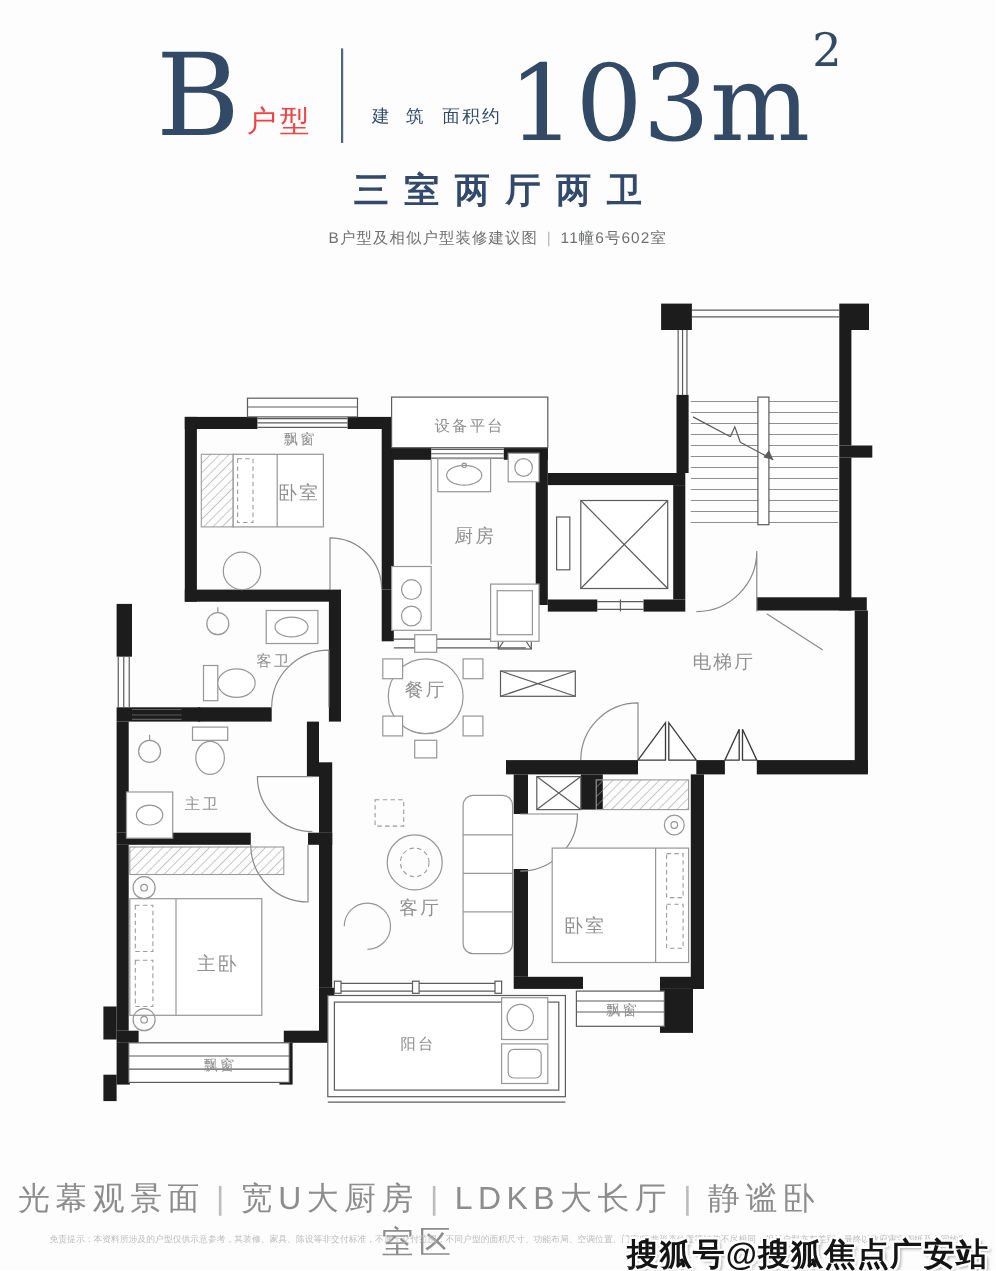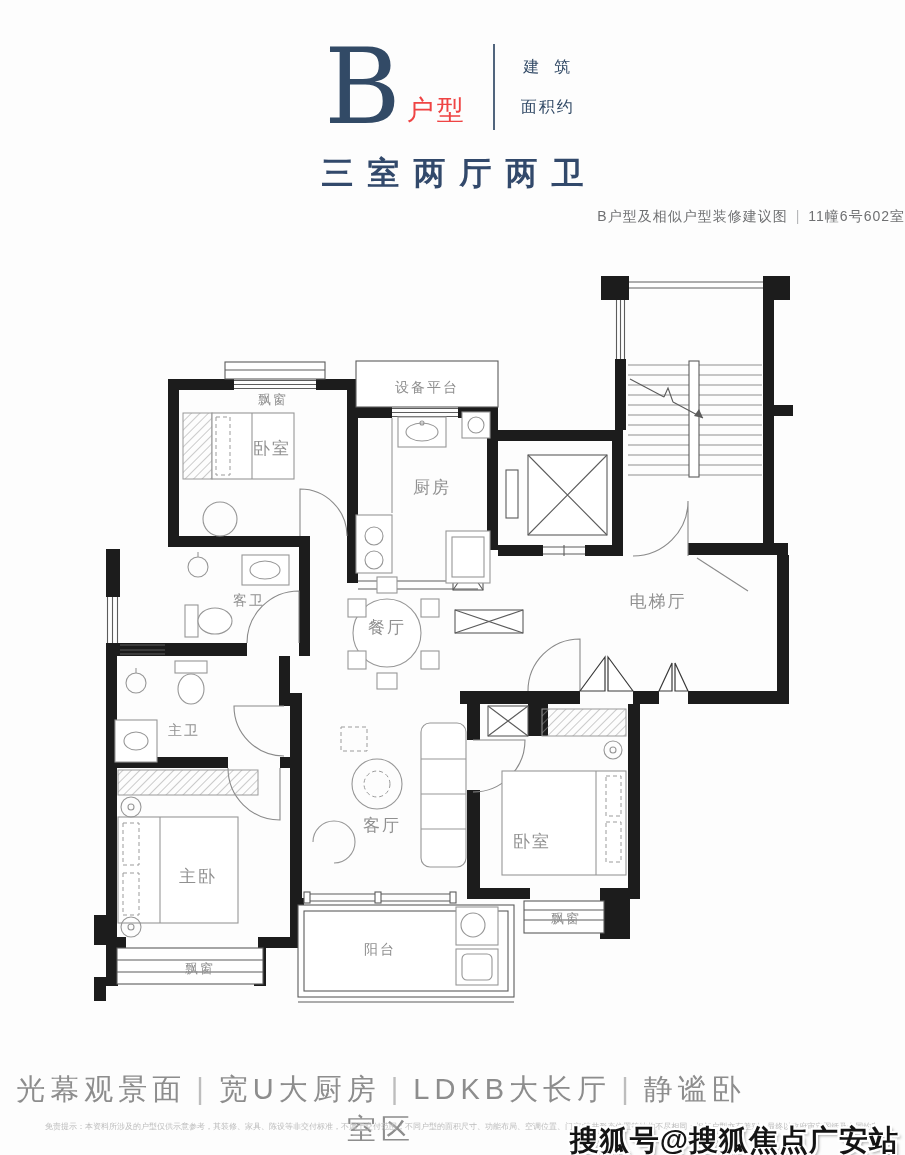--- a/index.html
+++ b/index.html
@@ -7,26 +7,26 @@
   .page{position:absolute;inset:0;background:#fdfdfd;}
 
   
   .header{position:absolute;top:42px;left:0;width:905px;text-align:center;color:#324a66;}
   .hrow{display:flex;justify-content:center;align-items:flex-end;gap:26px;}
   .bblock{display:flex;align-items:flex-end;}
   .bletter{font-family:"DejaVu Serif",serif;font-size:104px;line-height:.88;color:#324a66;}
   .bsuffix{font-size:27px;letter-spacing:3px;margin-left:6px;margin-bottom:6px;color:#ef4444;}
   .vdiv{width:2px;height:86px;background:#324a66;opacity:.85;margin-bottom:4px;}
   .areablock{display:flex;align-items:flex-end;}
-  .areaprefix{display:flex;flex-direction:column;justify-content:space-between;margin-bottom:14px;margin-right:6px;gap:15px;}
+  .areaprefix{display:flex;justify-content:space-between;margin-bottom:14px;margin-right:6px;gap:15px;}
   .areaprefix span{font-size:16px;line-height:1.55;letter-spacing:2px;color:#324a66;white-space:pre;}
   .areanum{font-family:"DejaVu Serif",serif;font-size:96px;line-height:.82;color:#324a66;}
   .areanum sup{font-size:42px;vertical-align:super;line-height:0;position:relative;top:-34px;left:2px;}
   .laytitle{margin-top:18px;font-family:"DejaVu Serif",serif;font-size:32px;font-weight:600;letter-spacing:14px;text-indent:14px;color:#32496b;}
-  .subline{margin-top:12px;font-size:14px;color:#6f7072;letter-spacing:1px;text-align:right;}
+  .subline{margin-top:12px;font-size:14px;color:#6f7072;letter-spacing:1px;}
   .subline .sep{color:#b7b8ba;padding:0 8px;font-weight:300;}
 
   
   .plansvg{position:absolute;left:0;top:268px;}
   .wall{fill:#1c1c1c;stroke:none;}
   .thin{stroke:#5c5c5c;stroke-width:1.1;fill:none;}
   .thinf{stroke:#5c5c5c;stroke-width:1.1;fill:#fff;}
   .furn{stroke:#979797;stroke-width:1.1;fill:#fff;}
   .furnn{stroke:#979797;stroke-width:1.1;fill:none;}
   .dash{stroke:#9b9b9b;stroke-width:1;fill:none;stroke-dasharray:4 3;}
@@ -53,20 +53,21 @@
       <div class="bblock">
         <span class="bletter">B</span>
         <span class="bsuffix">户型</span>
       </div>
       <div class="vdiv"></div>
       <div class="areablock">
         <div class="areaprefix">
           <span>建  筑</span>
           <span>面积约</span>
         </div>
+        <div class="areanum"><span>103m</span><sup>2</sup></div>
       </div>
     </div>
     <div class="laytitle">三室两厅两卫</div>
     <div class="subline">
       <span>B户型及相似户型装修建议图</span><span class="sep">|</span><span>11幢6号602室</span>
     </div>
   </div>
 
   <svg class="plansvg" width="905" height="747" viewBox="0 275 905 747">
     <defs>

